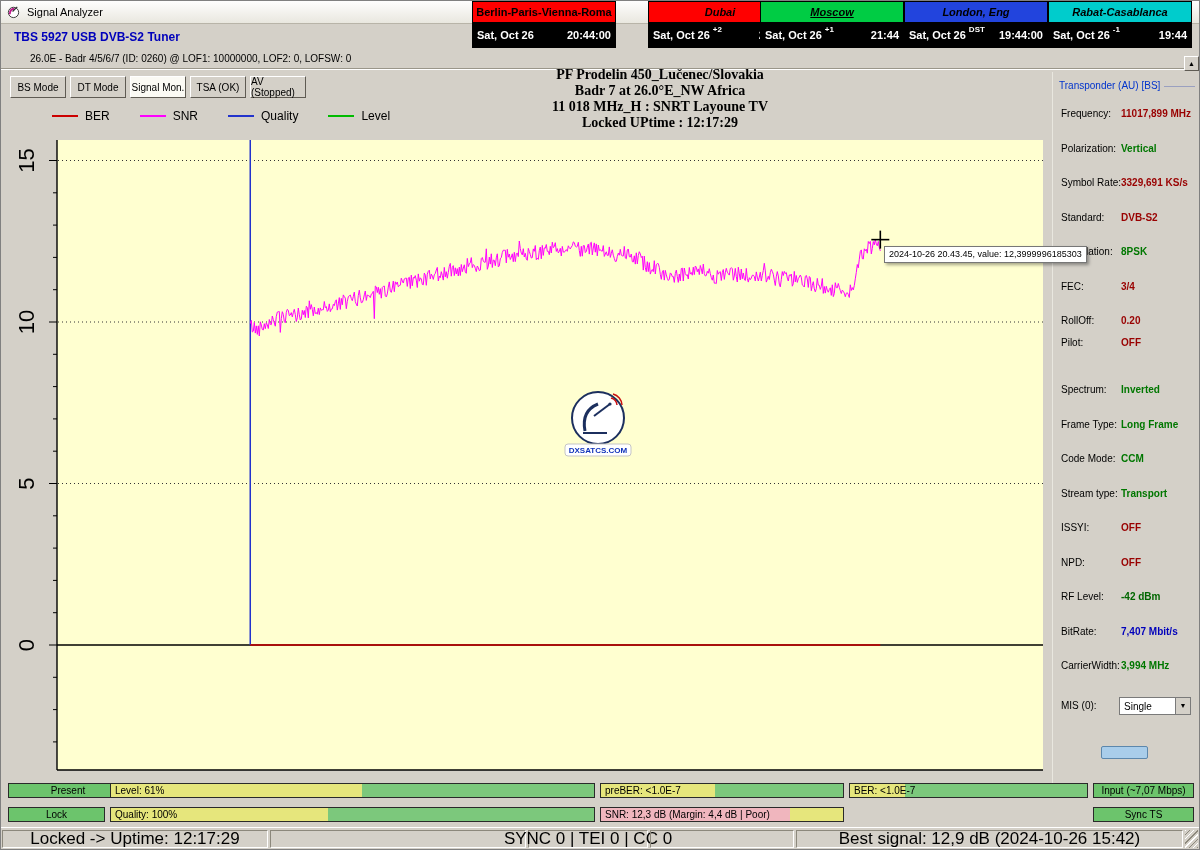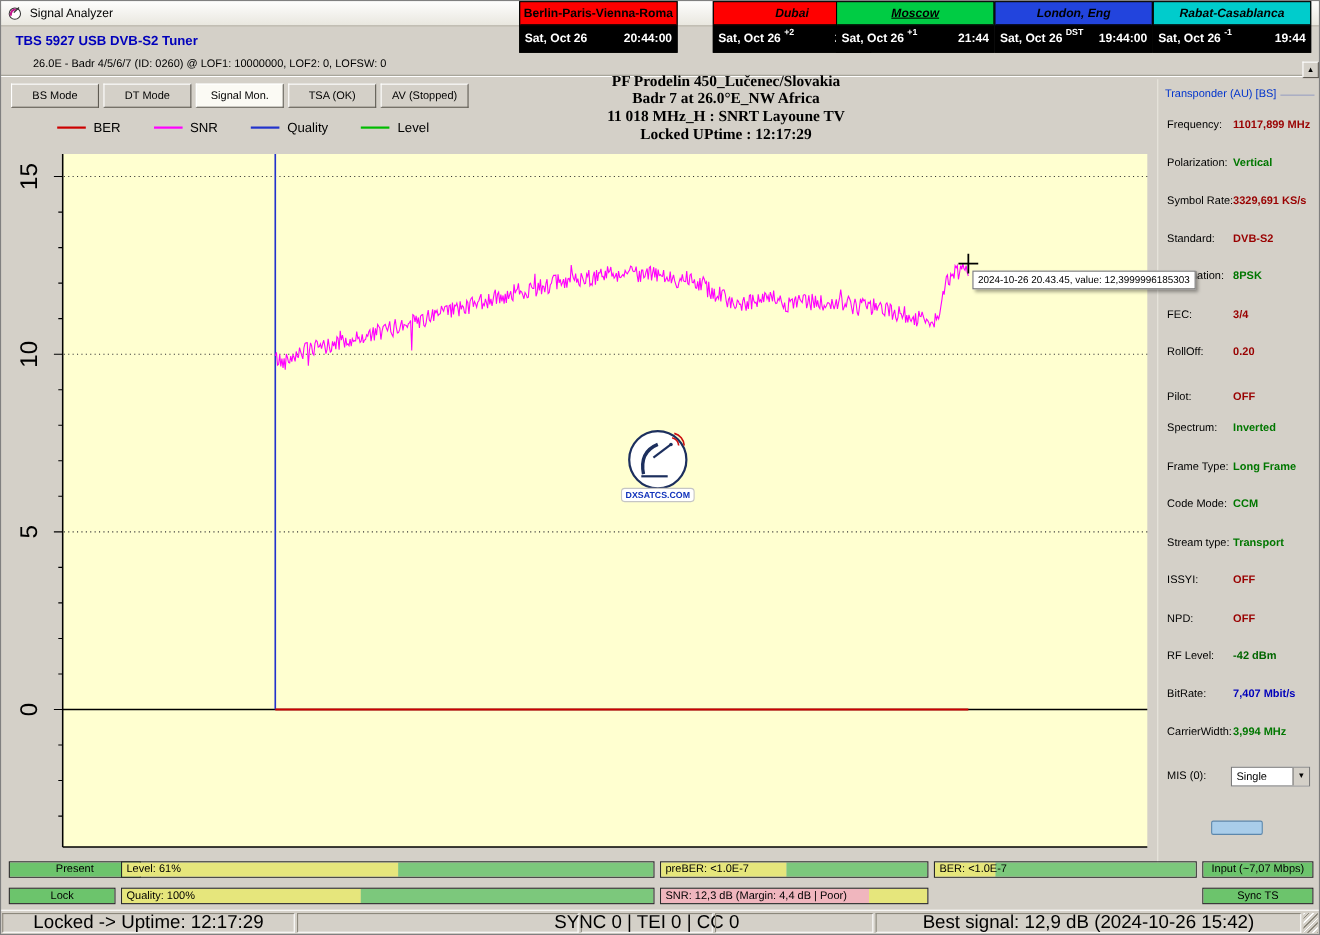--- a/index.html
+++ b/index.html
@@ -43,21 +43,21 @@
   .groove { position:absolute; left:0; top:68px; width:1200px; border-top:1px solid #9a968a; border-bottom:1px solid #ffffff; }
   .scroll-btn {
     position:absolute; left:1184px; top:56px; width:15px; height:15px; z-index:6;
     background:#d4d0c8; border:1px solid; border-color:#fff #5f5b53 #5f5b53 #fff;
     font-size:7px; line-height:13px; text-align:center; cursor:pointer;
   }
 
   
   .tabs { position:absolute; left:10px; top:76px; display:flex; gap:4px; z-index:4; }
   .tab {
-    width:80px; height:22px; font-size:10px;
+    width:56px; height:22px; font-size:10px;
     background:#d4d0c8; border:1px solid; border-color:#ffffff #5f5b53 #5f5b53 #ffffff;
     display:flex; align-items:center; justify-content:center; cursor:pointer;
   }
   .tab.active { background:#fbfaf4; }
 
   
   .center-header {
     position:absolute; left:380px; top:67px; width:560px; text-align:center;
     font-family:"Liberation Serif", serif; font-weight:bold; font-size:14px; line-height:16px;
     z-index:3;
@@ -307,21 +307,21 @@
         <span class="fvalue" style="color:#007700">8PSK</span>
       </div>
       <div class="tfield" style="top: 208.5px;">
         <span class="flabel">FEC:</span>
         <span class="fvalue" style="color:#990000">3/4</span>
       </div>
       <div class="tfield" style="top: 243px;">
         <span class="flabel">RollOff:</span>
         <span class="fvalue" style="color:#990000">0.20</span>
       </div>
-      <div class="tfield" style="top: 284px; text-align: right;">
+      <div class="tfield" style="top: 265px; text-align: right;">
         <span class="flabel">Pilot:</span>
         <span class="fvalue" style="color:#990000">OFF</span>
       </div>
       <div class="tfield" style="top: 312px;">
         <span class="flabel">Spectrum:</span>
         <span class="fvalue" style="color:#007700">Inverted</span>
       </div>
       <div class="tfield" style="top: 346.5px;">
         <span class="flabel">Frame Type:</span>
         <span class="fvalue" style="color:#007700">Long Frame</span>

